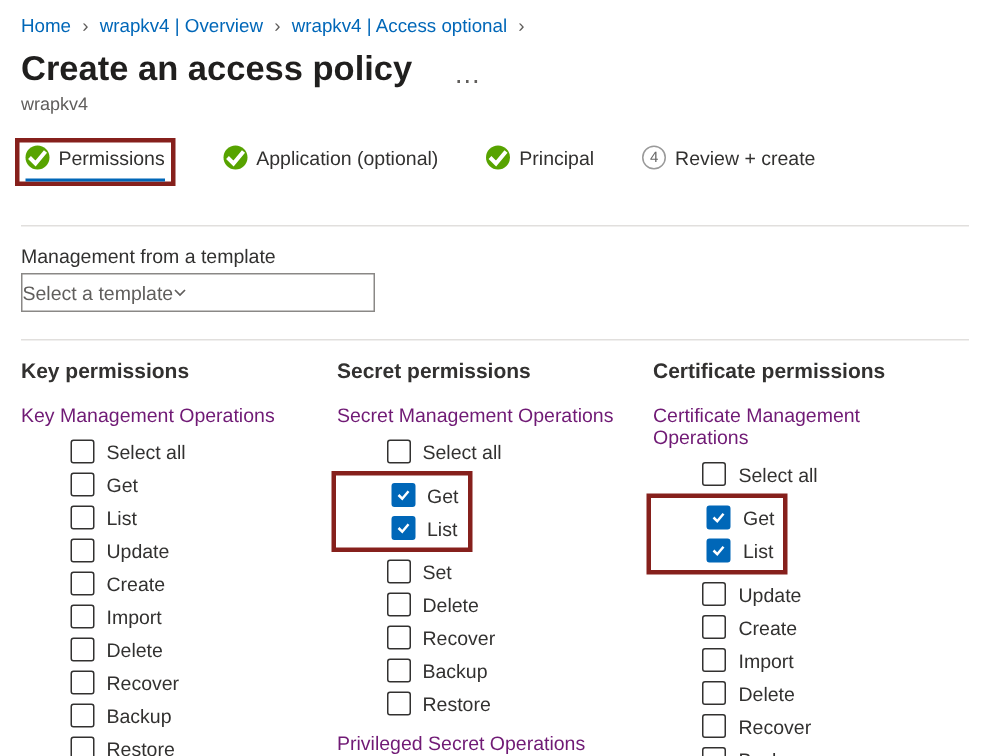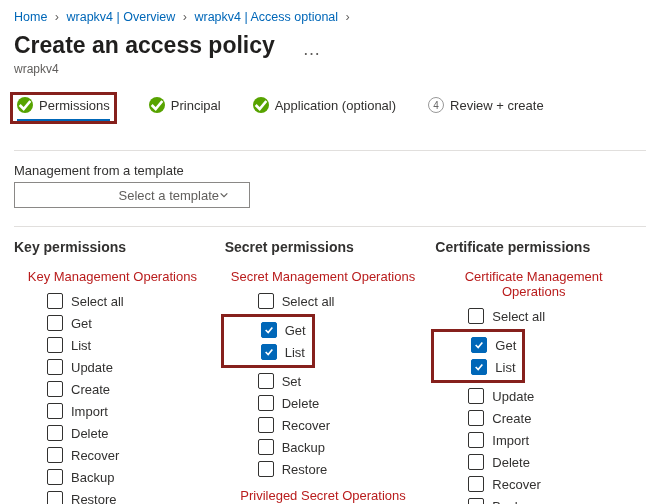--- a/index.html
+++ b/index.html
@@ -26,29 +26,29 @@
     display: inline-flex; align-items: center; justify-content: center;
     font-size: 10px; font-weight: bold;
   }
   .green { background: #57a300; color: #fff; }
   .circle-num { border: 1px solid #999; color: #666; background: #fff; font-weight: 400; font-size: 10px; }
   .hr { border: 0; border-top: 1px solid #e1dfdd; margin: 0 0 12px 0; }
   .field-label { font-size: 13px; color: #323130; margin-bottom: 4px; }
   .select-wrap { position: relative; width: 236px; margin-bottom: 18px; }
   .select {
     width: 100%; height: 26px; border: 1px solid #8a8886;
-    padding: 0 20px; font-size: 13px; color: #605e5c; background: #fff;
-    display: flex; align-items: center; justify-content: flex-end;
+    padding: 0 0; font-size: 13px; color: #605e5c; background: #fff;
+    display: flex; align-items: center; justify-content: flex-start;
     cursor: pointer;
   }
   .chev { width: 10px; height: 10px; }
   .cols { display: flex; }
   .col { flex: 1; padding-right: 14px; }
   .col-title { font-weight: 600; font-size: 14px; margin-bottom: 14px; }
-  .subhead { font-size: 13px; color: #b91c1c; margin: 8px 0 6px 0; text-align: center; }
+  .subhead { font-size: 13px; color: #701a75; margin: 8px 0 6px 0; }
   .cb-row { display: flex; align-items: center; gap: 8px; height: 22px; font-size: 13px; color: #323130; margin-left: 33px; }
   .cb {
     width: 16px; height: 16px; border: 1px solid #323130; border-radius: 2px;
     display: inline-flex; align-items: center; justify-content: center;
     flex-shrink: 0; cursor: pointer; background: #fff;
   }
   .cb.checked { background: #0067b8; border-color: #0067b8; }
   .cb.checked svg { display: block; }
   .cb svg { display: none; width: 10px; height: 10px; }
   .highlight-red {
@@ -85,29 +85,29 @@
       </span>
       <span>Permissions</span>
     </div>
   </div>
   <div class="step">
     <span class="step-icon green">
       <svg viewBox="0 0 12 12">
           <path d="M2 6 L5 9 L10 3" stroke="#fff" stroke-width="2" fill="none"></path>
         </svg>
     </span>
-    <span>Principal</span>
+    <span>Application (optional)</span>
   </div>
   <div class="step">
     <span class="step-icon green">
       <svg viewBox="0 0 12 12">
           <path d="M2 6 L5 9 L10 3" stroke="#fff" stroke-width="2" fill="none"></path>
         </svg>
     </span>
-    <span>Application (optional)</span>
+    <span>Principal</span>
   </div>
   <div class="step">
     <span class="step-icon circle-num">4</span>
     <span>Review + create</span>
   </div>
 </div>
 
 <hr class="hr">
 
 <div class="field-label">Management from a template</div>

